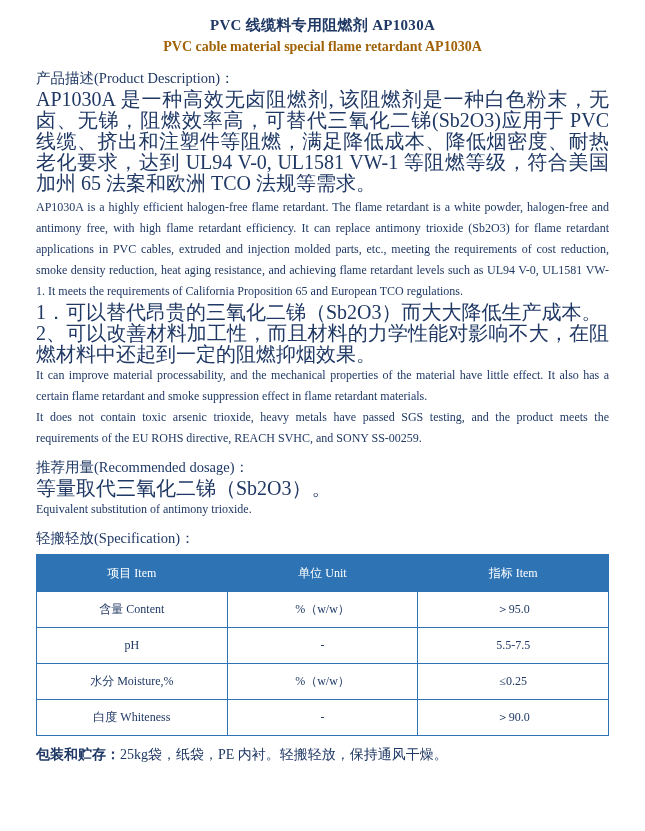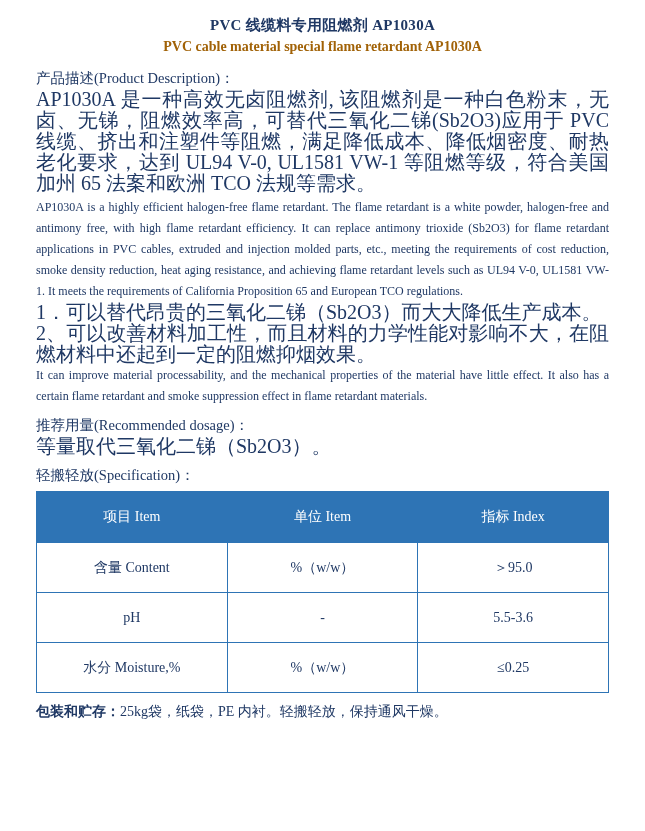--- a/index.html
+++ b/index.html
@@ -63,24 +63,24 @@
   .gap-s { height: 3px; }
   table.spec {
     border-collapse: collapse;
     width: 100%;
     margin-top: 6px;
     table-layout: fixed;
   }
   table.spec th, table.spec td {
     border: 1px solid #2e74b5;
     text-align: center;
-    font-size: 14px;
+    font-size: 12px;
     color: #1f3864;
     height: 33px;
-    padding: 8px 4px;
+    padding: 1px 4px;
   }
   table.spec thead th {
     background: #2e74b5;
     color: #ffffff;
     font-weight: normal;
     height: 34px;
   }
   table.spec td.col1 { width: 35%; }
   table.spec td.col2 { width: 35%; text-align: center; }
   table.spec td.col3 { width: 30%; }
@@ -108,49 +108,56 @@
   <p class="para-cn">AP1030A 是一种高效无卤阻燃剂, 该阻燃剂是一种白色粉末，无卤、无锑，阻燃效率高，可替代三氧化二锑(Sb2O3)应用于 PVC 线缆、挤出和注塑件等阻燃，满足降低成本、降低烟密度、耐热老化要求，达到 UL94 V-0, UL1581 VW-1 等阻燃等级，符合美国加州 65 法案和欧洲 TCO 法规等需求。</p>
   <div class="gap-s"></div>
   <p class="para-en">AP1030A is a highly efficient halogen-free flame retardant. The flame retardant is a white powder, halogen-free and antimony free, with high flame retardant efficiency. It can replace antimony trioxide (Sb2O3) for flame retardant applications in PVC cables, extruded and injection molded parts, etc., meeting the requirements of cost reduction, smoke density reduction, heat aging resistance, and achieving flame retardant levels such as UL94 V-0, UL1581 VW-1. It meets the requirements of California Proposition 65 and European TCO regulations.</p>
 
 
   <p class="para-cn">1．可以替代昂贵的三氧化二锑（Sb2O3）而大大降低生产成本。</p>
 
   <p class="para-cn">2、可以改善材料加工性，而且材料的力学性能对影响不大，在阻燃材料中还起到一定的阻燃抑烟效果。</p>
   <p class="para-en">It can improve material processability, and the mechanical properties of the material have little effect. It also has a certain flame retardant and smoke suppression effect in flame retardant materials.</p>
 
+  <p class="para-en">It does not contain toxic arsenic trioxide, heavy metals have passed SGS testing, and the product meets the requirements of the EU ROHS directive, REACH SVHC, and SONY SS-00259.</p>
 
   <div class="section-head">推荐用量(Recommended dosage)：</div>
   <p class="para-cn">等量取代三氧化二锑（Sb2O3）。</p>
+  <p class="para-en">Equivalent substitution of antimony trioxide.</p>
 
   <div class="section-head">轻搬轻放(Specification)：</div>
 
   <table class="spec">
     <thead>
       <tr>
         <th class="col1">项目 Item</th>
-        <th class="col2">单位 Item</th>
-        <th class="col3">指标 Index</th>
+        <th class="col2">单位 Unit</th>
+        <th class="col3">指标 Item</th>
       </tr>
     </thead>
     <tbody>
       <tr>
         <td class="col1">含量 Content</td>
         <td class="col2">%（w/w）</td>
         <td class="col3">＞95.0</td>
       </tr>
       <tr>
         <td class="col1">pH</td>
         <td class="col2">-</td>
-        <td class="col3">5.5-3.6</td>
+        <td class="col3">5.5-7.5</td>
       </tr>
       <tr>
         <td class="col1">水分 Moisture,%</td>
         <td class="col2">%（w/w）</td>
         <td class="col3">≤0.25</td>
+      </tr>
+      <tr>
+        <td class="col1">白度 Whiteness</td>
+        <td class="col2">-</td>
+        <td class="col3">＞90.0</td>
       </tr>
     </tbody>
   </table>
 
   <div class="footer">
     <b>包装和贮存：</b><span>25kg袋，纸袋，PE 内衬。轻搬轻放，保持通风干燥。</span>
   </div>
 
 </div>
 

